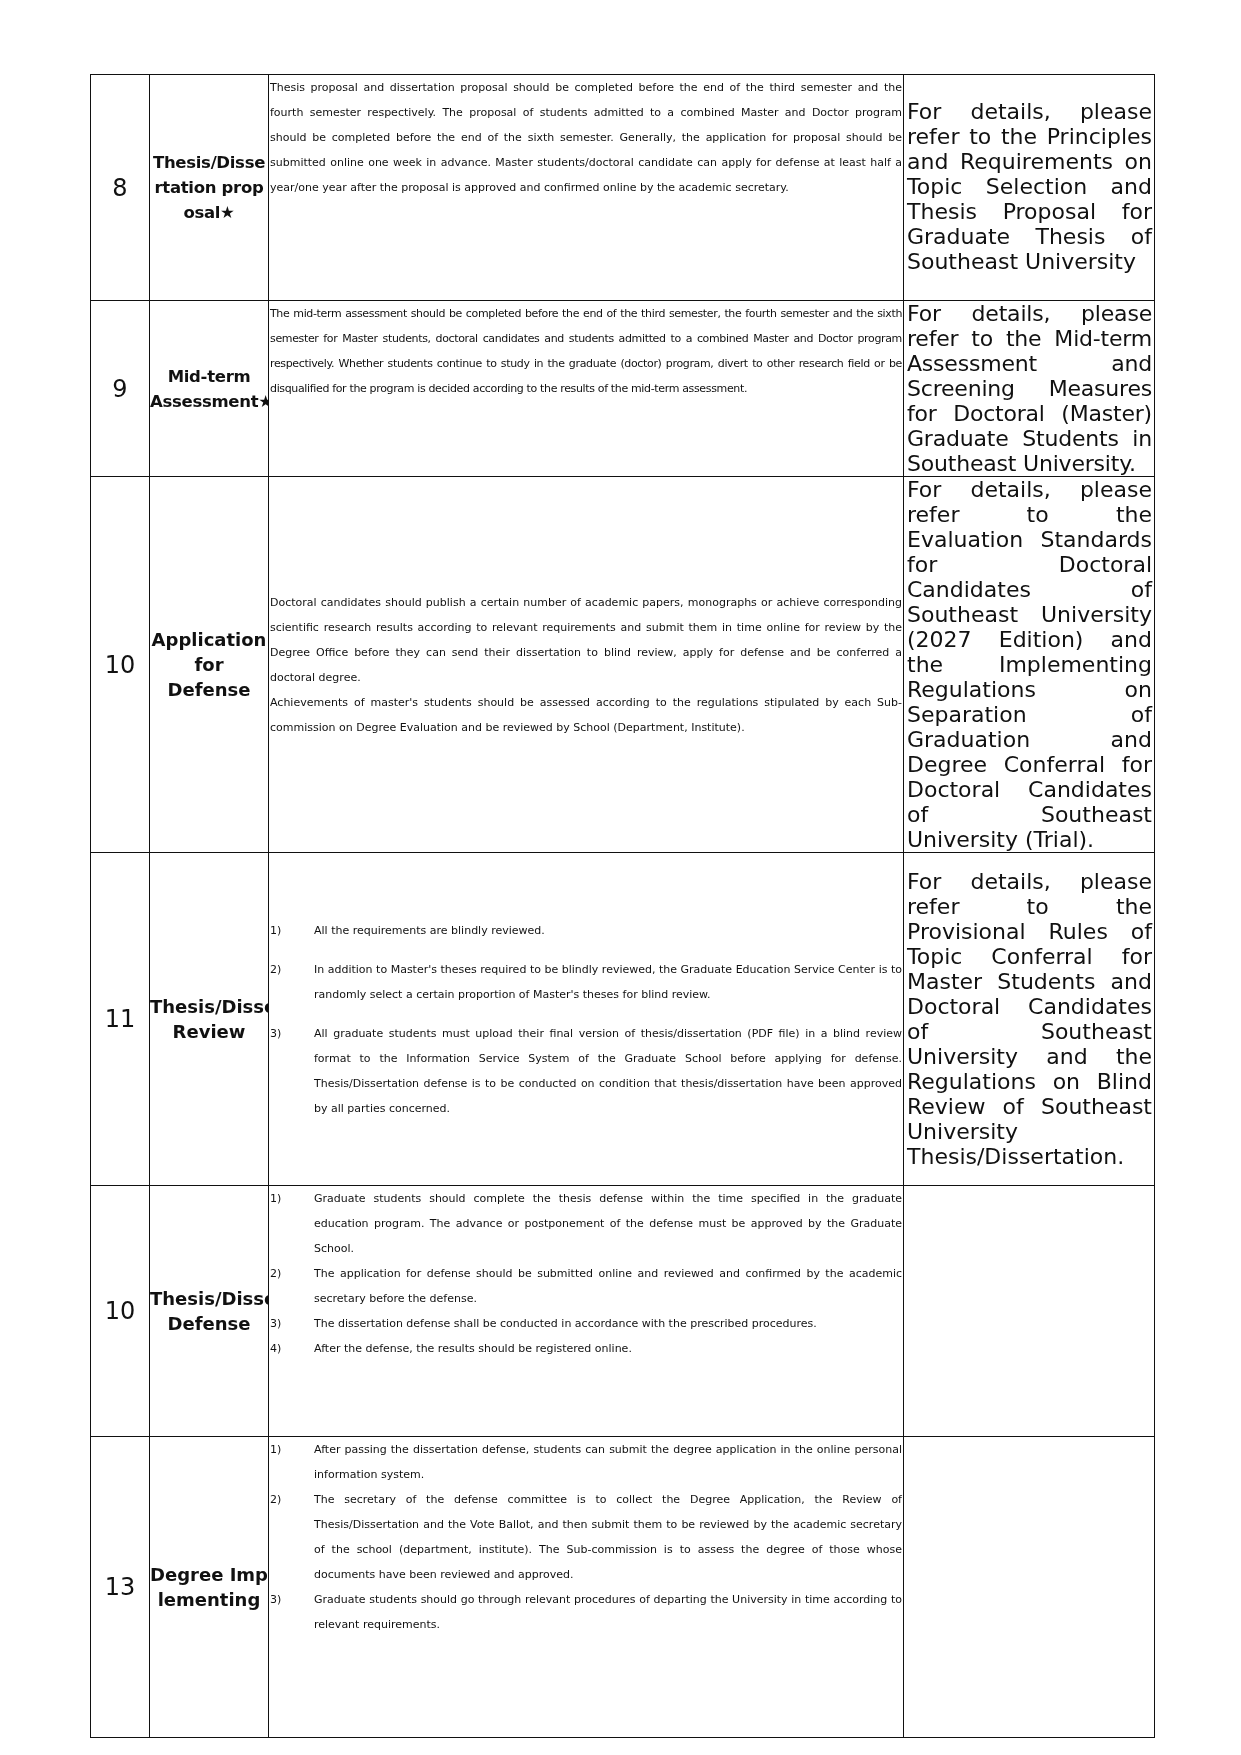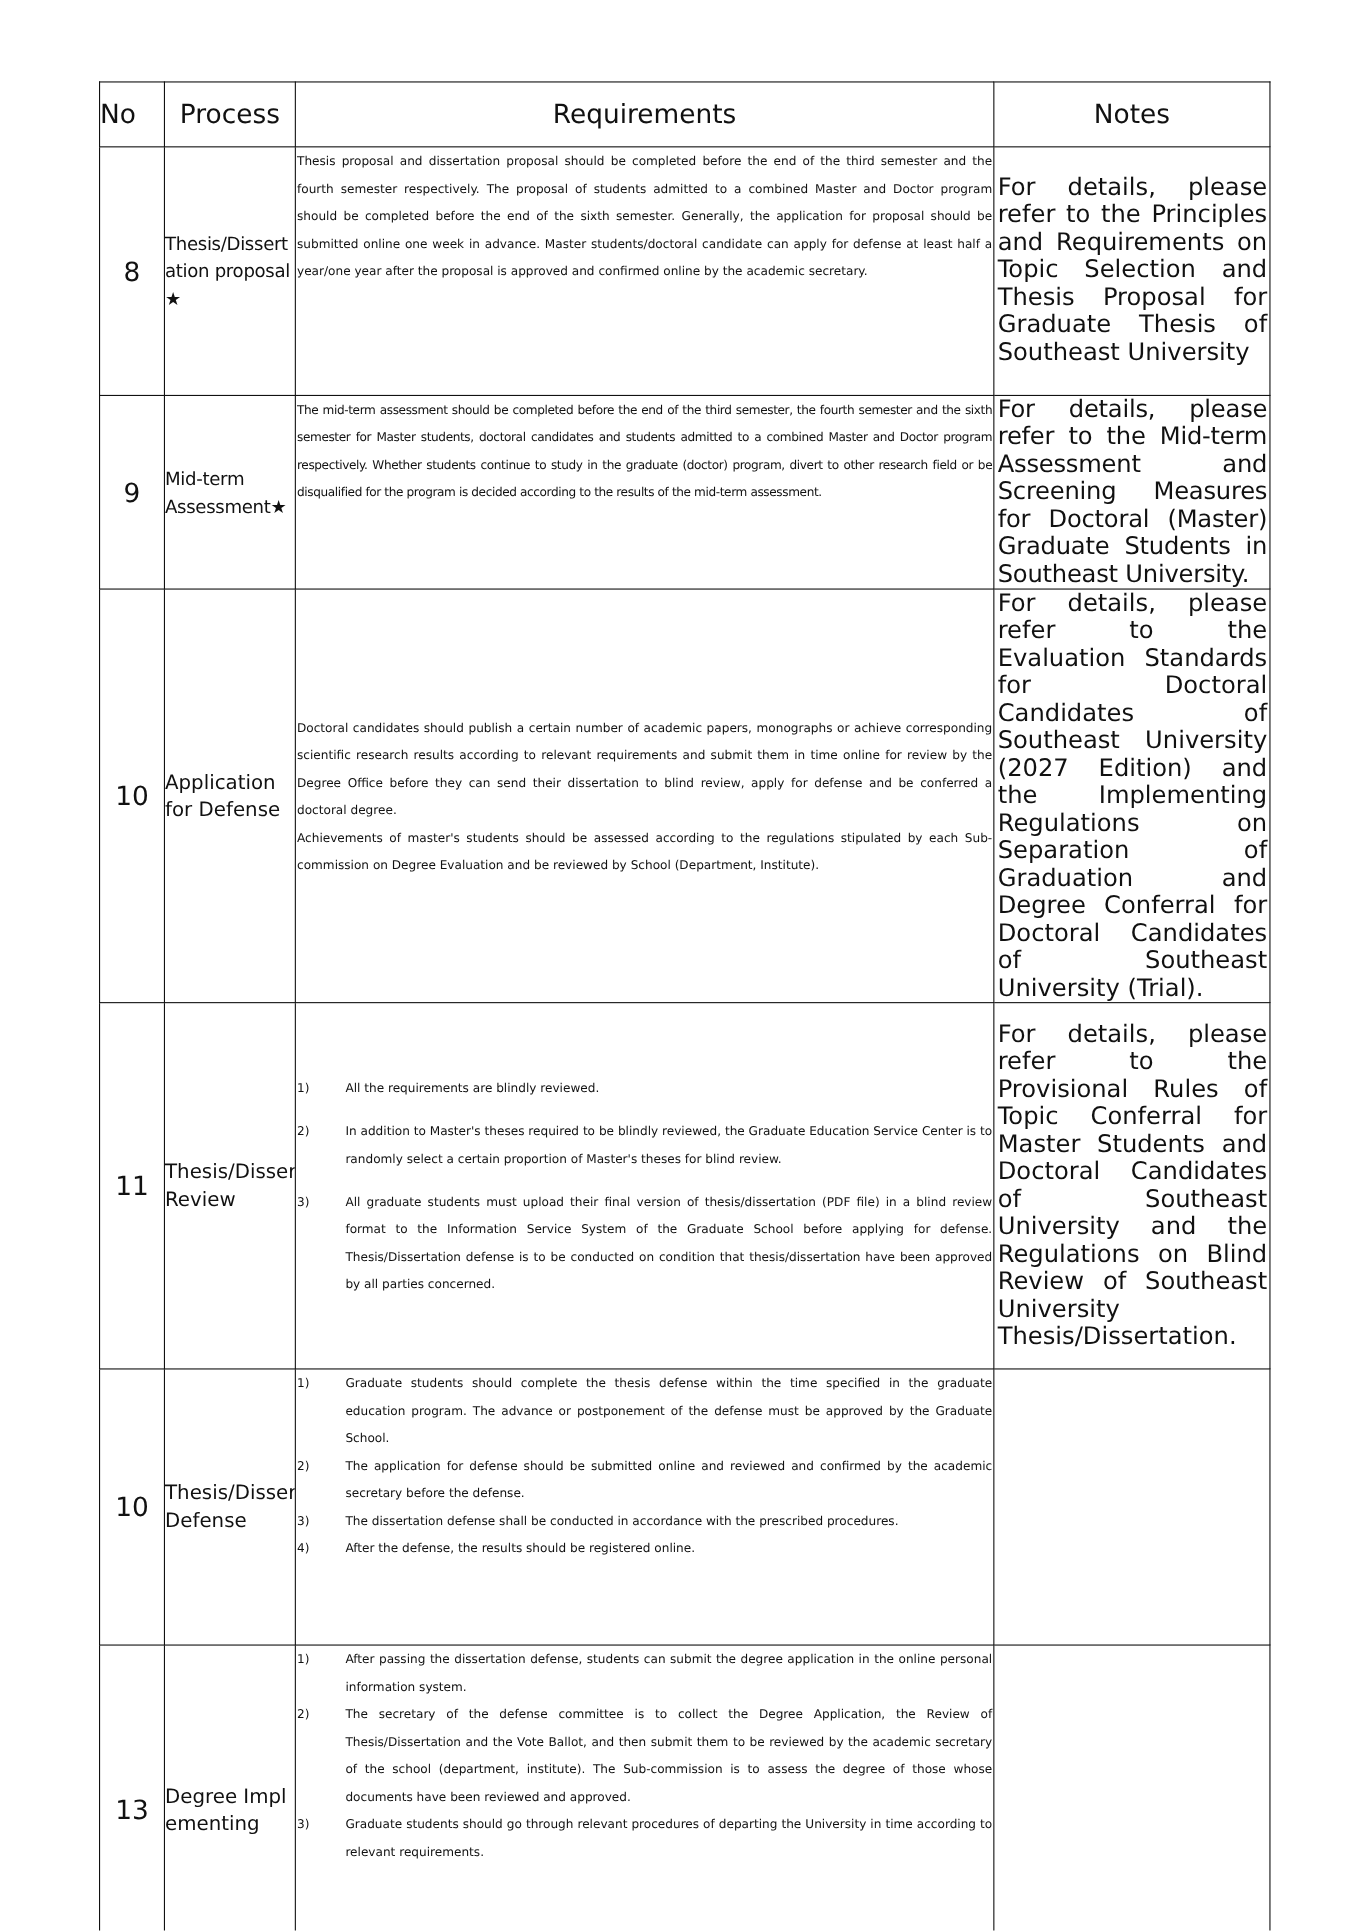--- a/index.html
+++ b/index.html
@@ -9,21 +9,21 @@
               border-collapse: collapse; table-layout: fixed; }
   table.req td, table.req th { border: 1.5px solid #111; padding: 0; vertical-align: middle; overflow: hidden; }
   col.c-no { width: 59px; }
   col.c-proc { width: 119px; }
   col.c-req { width: 635px; }
   col.c-notes { width: 251px; }
   th { font-weight: normal; font-size: 24px; line-height: 28px; }
   th.h-no, th.h-proc { text-align: left; padding-left: 4px; }
   th.h-proc { text-align: center; }
   .no { text-align: center; font-size: 24px; }
-  .proc { text-align: left; font-size: 18px; line-height: 25px; padding: 0 2px; }
+  .proc { text-align: center; font-size: 18px; line-height: 25px; padding: 0 2px; font-weight: bold; }
   .proc.narrow { font-size: 16.5px; letter-spacing: -0.3px; }
   td.req-td { border-left-width: 2.5px; }
   .req-text { font-size: 11px; line-height: 25px; text-align: justify; padding: 0 1px 0 1px; }
   .req-text.tight { letter-spacing: -0.35px; }
   .req-text p { margin: 0; }
   .req-text ol { margin: 0; padding: 0; list-style: none; }
   .req-text ol li { position: relative; padding-left: 44px; text-indent: 0; }
   .req-text ol li .num { position: absolute; left: 0; top: 0; }
   .req-text ol.spaced li { margin-bottom: 14px; }
   .req-text ol.spaced li:last-child { margin-bottom: 0; }
@@ -42,26 +42,20 @@
 <body>
 
 <table class="req">
   <colgroup>
     <col class="c-no">
       <col class="c-proc">
       <col class="c-req">
       <col class="c-notes">
   </colgroup>
   <tbody>
-      <tr class="r-head">
-    <th class="h-no" style="word-break:break-all;">No</th>
-    <th class="h-proc" style="word-break:break-all;">Process</th>
-    <th>Requirements</th>
-    <th>Notes</th>
-  </tr>
 
   <tr class="r8">
     <td class="no">8</td>
     <td class="proc narrow" style="word-break:break-all;">Thesis/Dissertation proposal★</td>
     <td class="req-td v-top">
       <div class="req-text">Thesis proposal and dissertation proposal should be completed before the end of the third semester and the fourth semester respectively. The proposal of students admitted to a combined Master and Doctor program should be completed before the end of the sixth semester. Generally, the application for proposal should be submitted online one week in advance. Master students/doctoral candidate can apply for defense at least half a year/one year after the proposal is approved and confirmed online by the academic secretary.</div>
     </td>
     <td class="v-top" style="padding-top:24px;">
       <div class="notes">For details, please refer to the Principles and Requirements on Topic Selection and Thesis Proposal for Graduate Thesis of Southeast University</div>
     </td>

